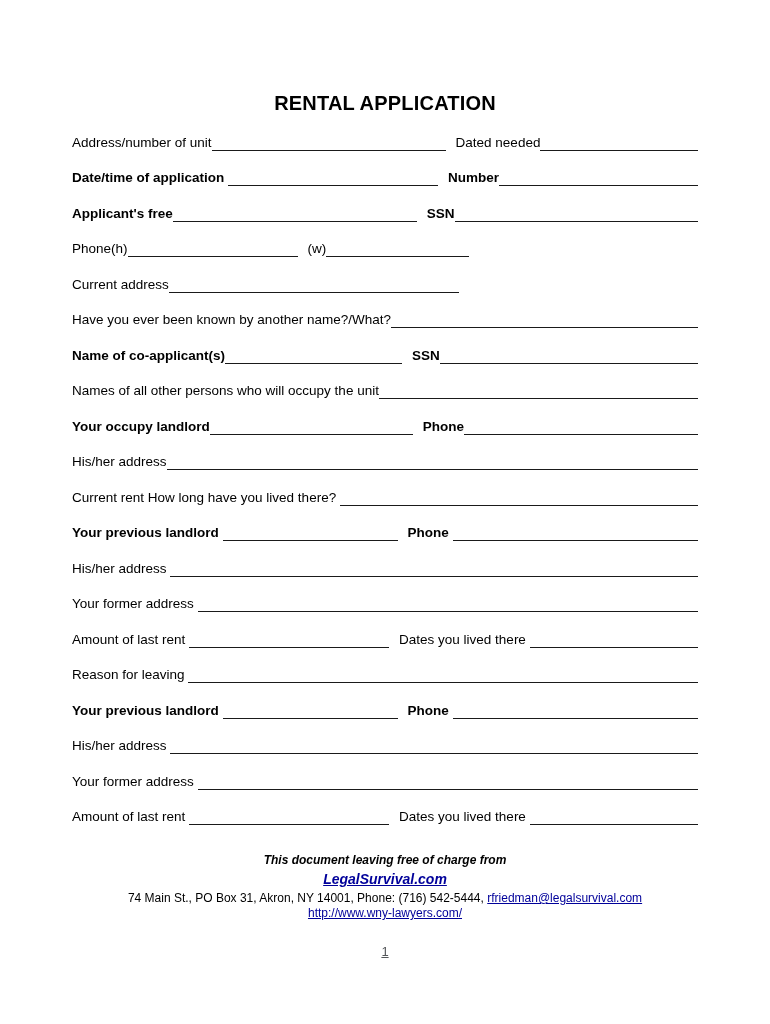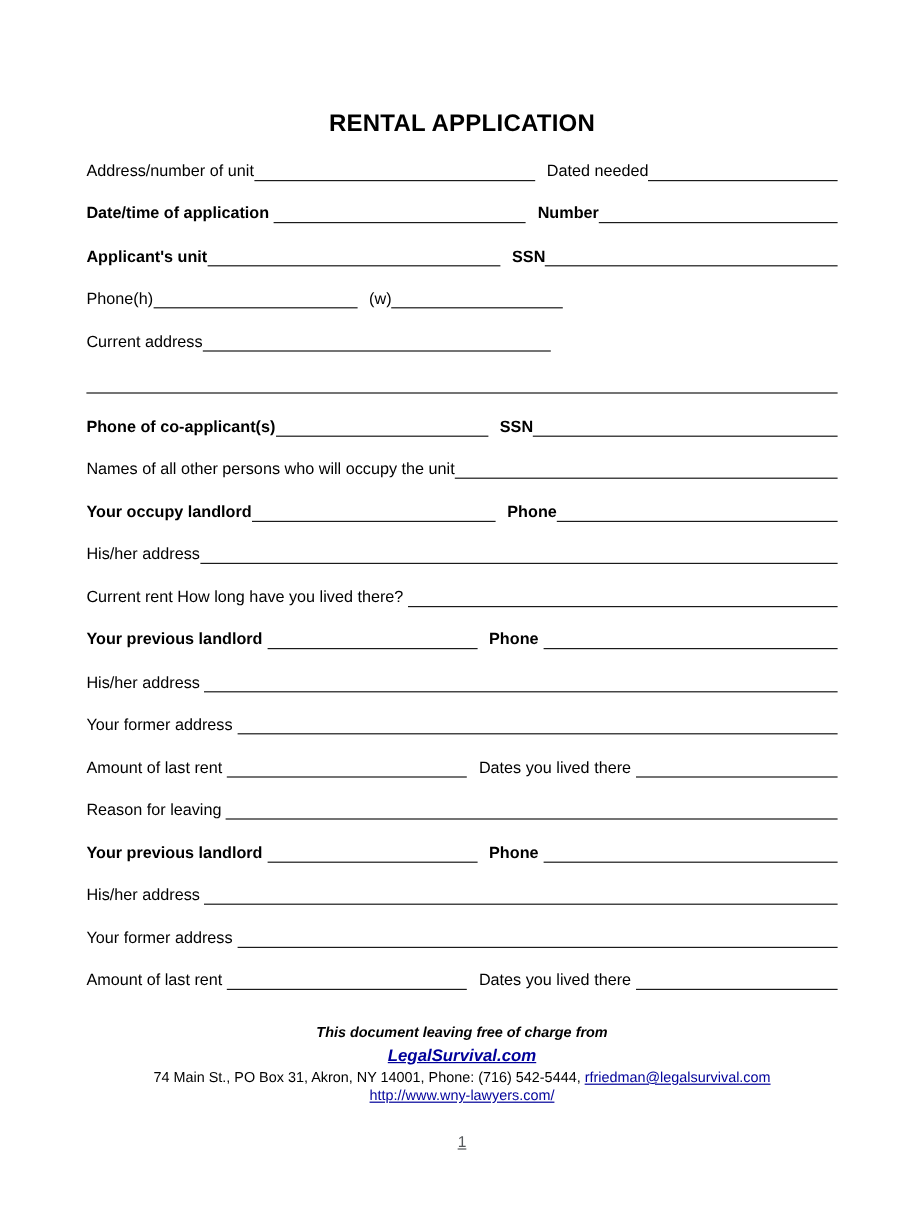--- a/index.html
+++ b/index.html
@@ -116,21 +116,21 @@
           <span class="lbl b">Date/time of application </span>
           <span class="bline" style="border-bottom-color: rgb(26, 26, 26); width: 210px;"></span>
         </span>
         <span class="seg grow">
           <span class="lbl b">Number</span>
           <span class="bline fill" style="border-bottom-color: rgb(26, 26, 26);"></span>
         </span>
       </div>
       <div class="row">
         <span class="seg">
-          <span class="lbl b">Applicant's unit</span>
+          <span class="lbl b">Applicant's free</span>
           <span class="bline" style="border-bottom-color: rgb(26, 26, 26); width: 244px;"></span>
         </span>
         <span class="seg grow">
           <span class="lbl b">SSN</span>
           <span class="bline fill" style="border-bottom-color: rgb(26, 26, 26);"></span>
         </span>
       </div>
       <div class="row">
         <span class="seg">
           <span class="lbl">Phone(h)</span>
@@ -142,26 +142,27 @@
         </span>
       </div>
       <div class="row">
         <span class="seg">
           <span class="lbl">Current address</span>
           <span class="bline" style="border-bottom-color: rgb(26, 26, 26); width: 290px;"></span>
         </span>
       </div>
       <div class="row">
         <span class="seg grow">
-          <span class="bline fill" style="border-bottom-color: rgb(26, 26, 26);"></span>
-        </span>
-      </div>
-      <div class="row">
-        <span class="seg">
-          <span class="lbl b">Phone of co-applicant(s)</span>
+          <span class="lbl">Have you ever been known by another name?/What?</span>
+          <span class="bline fill" style="border-bottom-color: rgb(26, 26, 26);"></span>
+        </span>
+      </div>
+      <div class="row">
+        <span class="seg">
+          <span class="lbl b">Name of co-applicant(s)</span>
           <span class="bline" style="border-bottom-color: rgb(26, 26, 26); width: 177px;"></span>
         </span>
         <span class="seg grow">
           <span class="lbl b">SSN</span>
           <span class="bline fill" style="border-bottom-color: rgb(26, 26, 26);"></span>
         </span>
       </div>
       <div class="row">
         <span class="seg grow">
           <span class="lbl">Names of all other persons who will occupy the unit</span>

